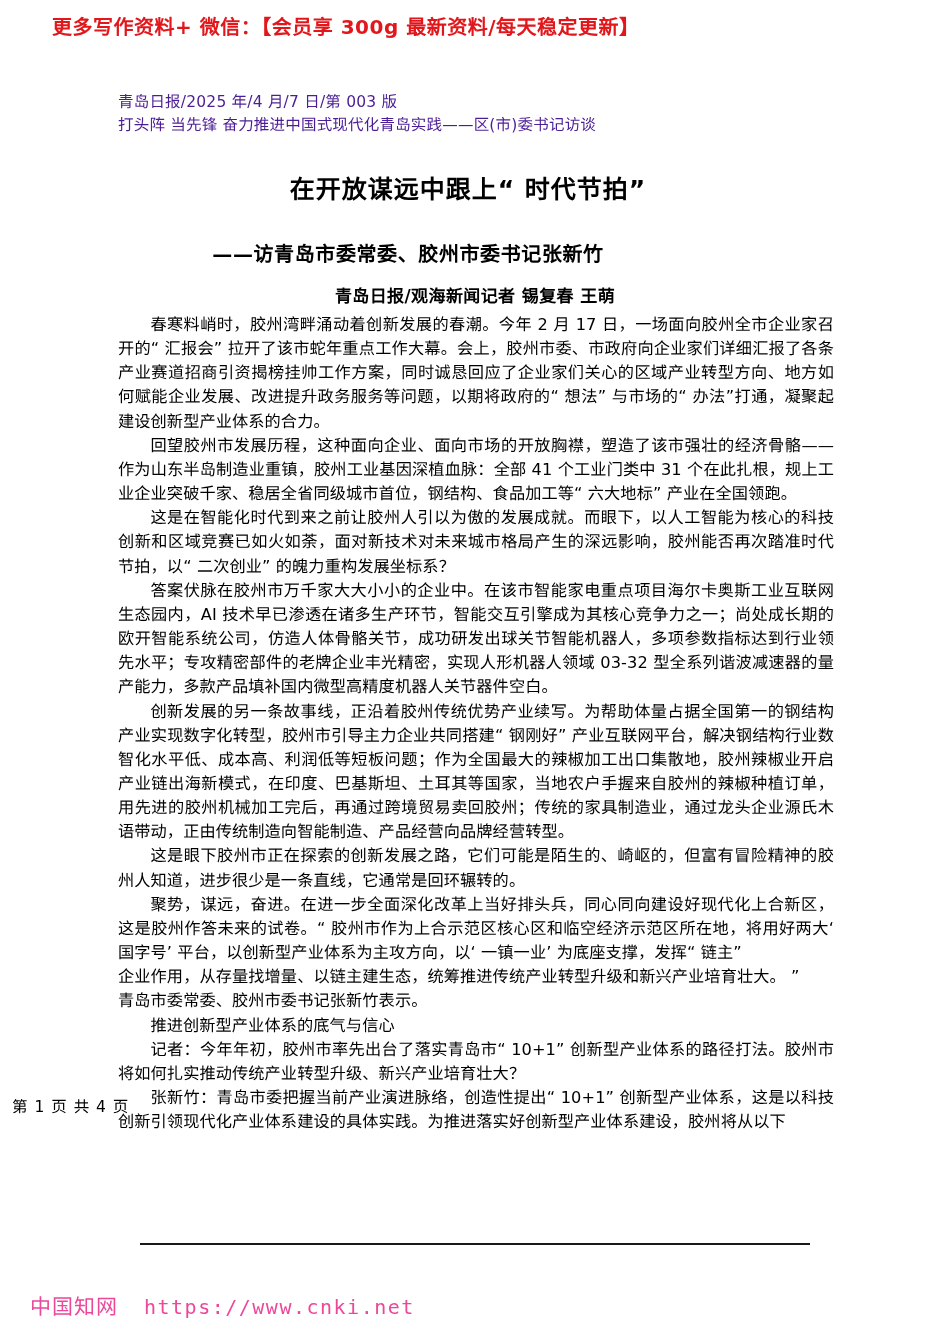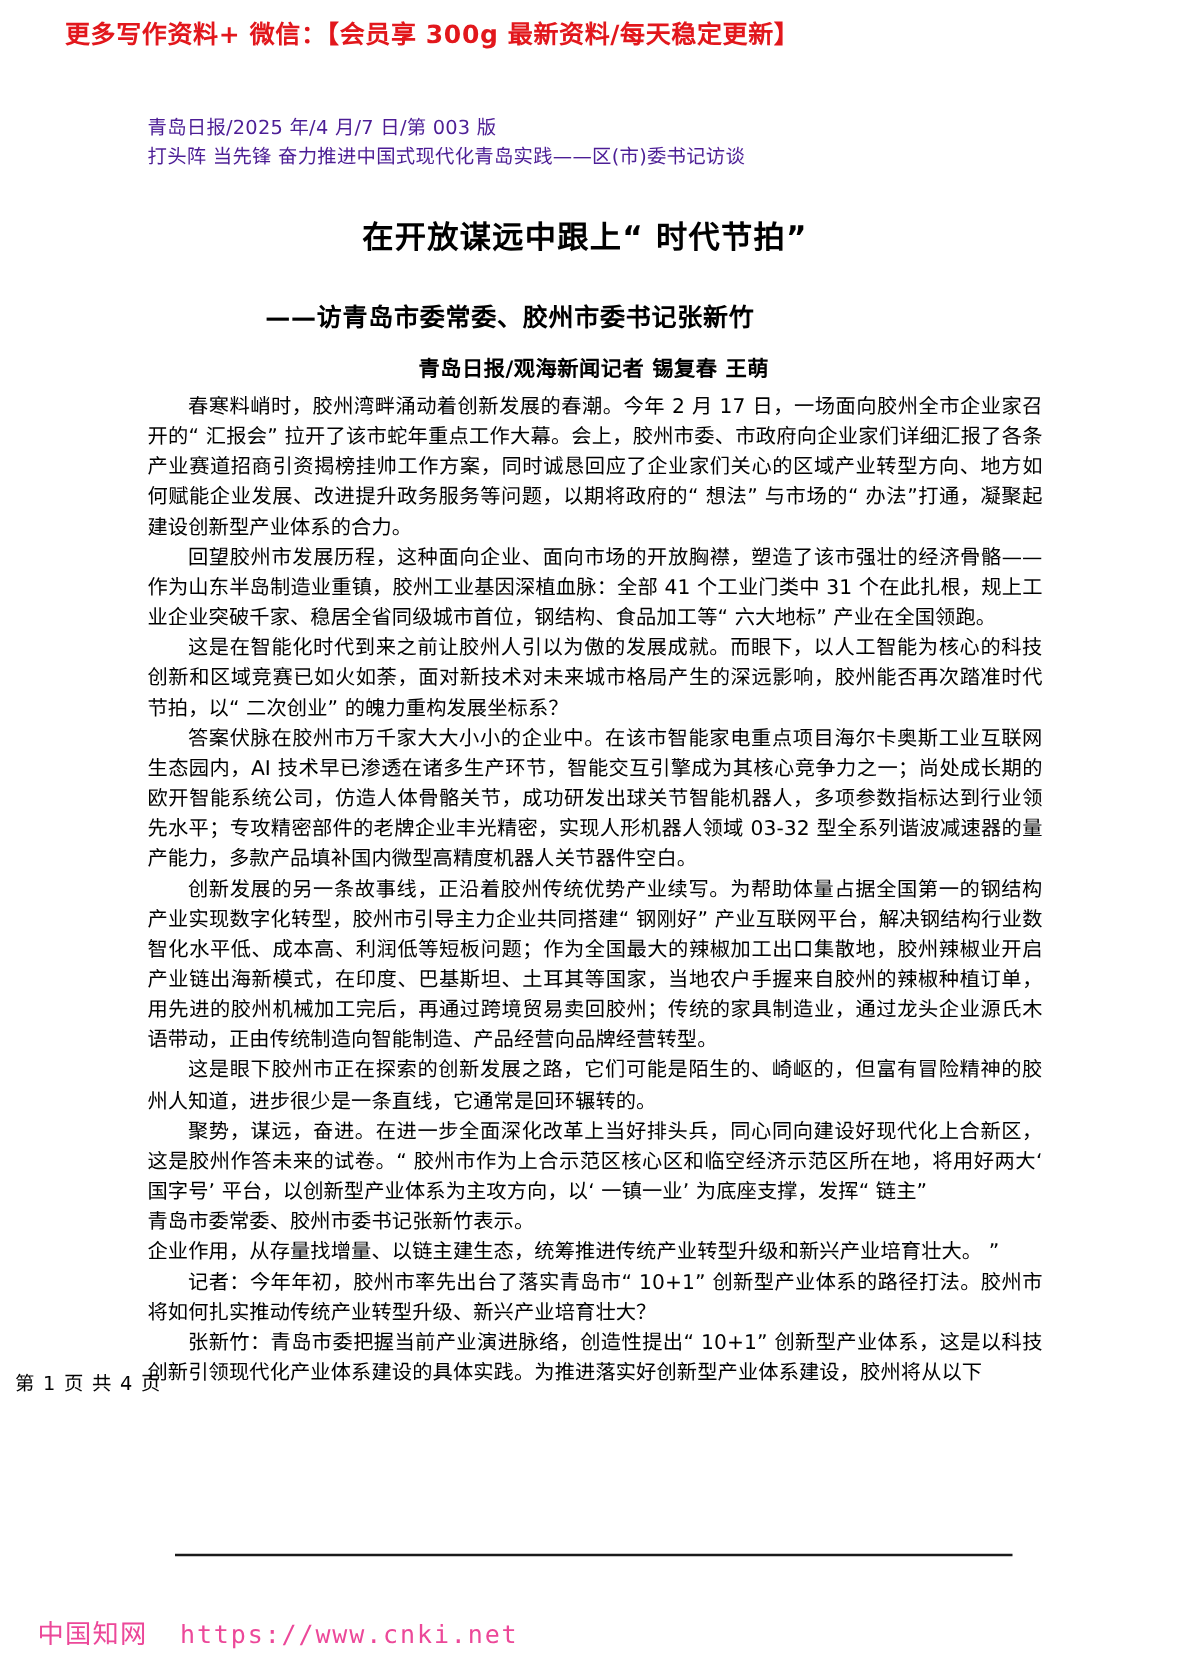--- a/index.html
+++ b/index.html
@@ -169,22 +169,23 @@
   <div class="byline">青岛日报/观海新闻记者 锡复春  王萌</div>
 
   <div class="body-copy">
     <p class="para">春寒料峭时，胶州湾畔涌动着创新发展的春潮。今年 2 月 17 日，一场面向胶州全市企业家召开的“ 汇报会” 拉开了该市蛇年重点工作大幕。会上，胶州市委、市政府向企业家们详细汇报了各条产业赛道招商引资揭榜挂帅工作方案，同时诚恳回应了企业家们关心的区域产业转型方向、地方如何赋能企业发展、改进提升政务服务等问题，以期将政府的“ 想法” 与市场的“ 办法”打通，凝聚起建设创新型产业体系的合力。</p>
     <p class="para">回望胶州市发展历程，这种面向企业、面向市场的开放胸襟，塑造了该市强壮的经济骨骼——作为山东半岛制造业重镇，胶州工业基因深植血脉：全部 41 个工业门类中 31 个在此扎根，规上工业企业突破千家、稳居全省同级城市首位，钢结构、食品加工等“ 六大地标” 产业在全国领跑。</p>
     <p class="para">这是在智能化时代到来之前让胶州人引以为傲的发展成就。而眼下，以人工智能为核心的科技创新和区域竞赛已如火如荼，面对新技术对未来城市格局产生的深远影响，胶州能否再次踏准时代节拍，以“ 二次创业” 的魄力重构发展坐标系？</p>
     <p class="para">答案伏脉在胶州市万千家大大小小的企业中。在该市智能家电重点项目海尔卡奥斯工业互联网生态园内，AI 技术早已渗透在诸多生产环节，智能交互引擎成为其核心竞争力之一；尚处成长期的欧开智能系统公司，仿造人体骨骼关节，成功研发出球关节智能机器人，多项参数指标达到行业领先水平；专攻精密部件的老牌企业丰光精密，实现人形机器人领域 03-32 型全系列谐波减速器的量产能力，多款产品填补国内微型高精度机器人关节器件空白。</p>
     <p class="para">创新发展的另一条故事线，正沿着胶州传统优势产业续写。为帮助体量占据全国第一的钢结构产业实现数字化转型，胶州市引导主力企业共同搭建“ 钢刚好” 产业互联网平台，解决钢结构行业数智化水平低、成本高、利润低等短板问题；作为全国最大的辣椒加工出口集散地，胶州辣椒业开启产业链出海新模式，在印度、巴基斯坦、土耳其等国家，当地农户手握来自胶州的辣椒种植订单，用先进的胶州机械加工完后，再通过跨境贸易卖回胶州；传统的家具制造业，通过龙头企业源氏木语带动，正由传统制造向智能制造、产品经营向品牌经营转型。</p>
     <p class="para">这是眼下胶州市正在探索的创新发展之路，它们可能是陌生的、崎岖的，但富有冒险精神的胶州人知道，进步很少是一条直线，它通常是回环辗转的。</p>
     <p class="para">聚势，谋远，奋进。在进一步全面深化改革上当好排头兵，同心同向建设好现代化上合新区，这是胶州作答未来的试卷。“ 胶州市作为上合示范区核心区和临空经济示范区所在地，将用好两大‘ 国字号’ 平台，以创新型产业体系为主攻方向，以‘ 一镇一业’ 为底座支撑，发挥“ 链主”</p>
+    <p class="para no-indent">企业作用，从存量找增量、以链主建生态，统筹推进传统产业转型升级和新兴产业培育壮大。 ”</p>
     <p class="para no-indent">青岛市委常委、胶州市委书记张新竹表示。</p>
-    <p class="para no-indent">企业作用，从存量找增量、以链主建生态，统筹推进传统产业转型升级和新兴产业培育壮大。 ”</p>
+    <p class="para">推进创新型产业体系的底气与信心</p>
     <p class="para">记者：今年年初，胶州市率先出台了落实青岛市“ 10+1” 创新型产业体系的路径打法。胶州市将如何扎实推动传统产业转型升级、新兴产业培育壮大？</p>
     <p class="para">张新竹：青岛市委把握当前产业演进脉络，创造性提出“ 10+1” 创新型产业体系，这是以科技创新引领现代化产业体系建设的具体实践。为推进落实好创新型产业体系建设，胶州将从以下</p>
   </div>
 
   <div class="page-number">第 1 页 共 4 页</div>
 
   <div class="bottom-rule"></div>
 
   <div class="cnki">
     <span class="cnki-name">中国知网</span>

